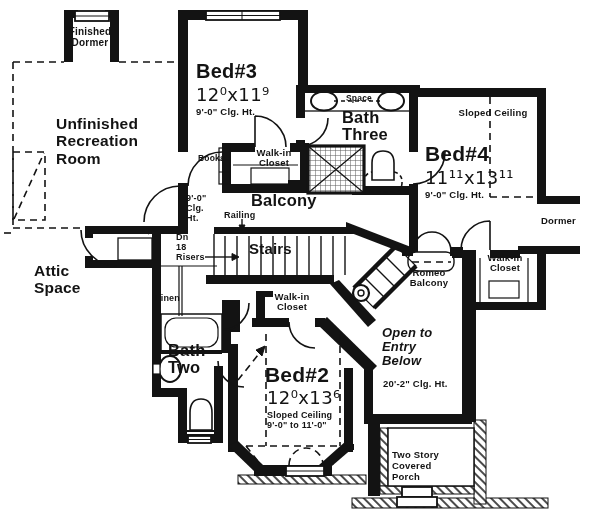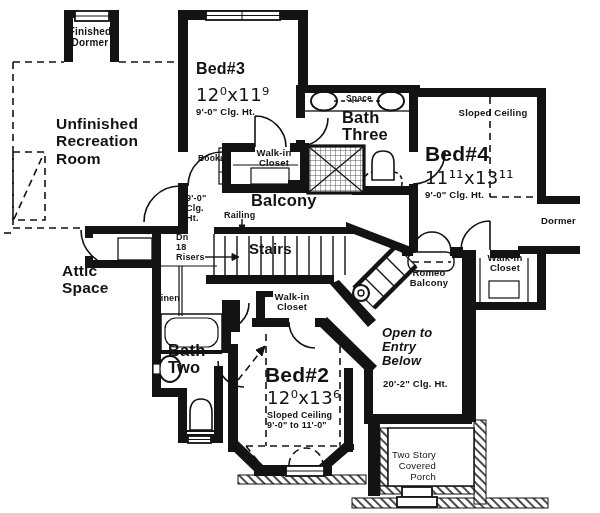--- a/index.html
+++ b/index.html
@@ -193,21 +193,21 @@
     <polygon points="265,346 256,350 262,356"></polygon>
   </g>
 </svg>
 
   <div class="lbl c" style="left:64px;top:26px;width:52px;font-size:10px;font-weight:600;">Finished
 Dormer</div>
   <div class="lbl b" style="left:56px;top:115px;font-size:15.5px;line-height:1.12;">Unfinished
 Recreation
 Room</div>
 
-  <div class="lbl b" style="left:196px;top:60px;font-size:16px;">Bed#3</div>
+  <div class="lbl b" style="left:196px;top:60px;font-size:20px;">Bed#3</div>
   <div class="lbl dim" style="left:196px;top:85px;font-size:18px;">12⁰x11⁹</div>
   <div class="lbl" style="left:196px;top:107px;font-size:9.5px;font-weight:600;">9'-0" Clg. Ht.</div>
 
   <div class="lbl c" style="left:342px;top:85px;width:34px;font-size:8.5px;font-weight:600;line-height:1.05;text-align:center;">Knee
 Space</div>
   <div class="lbl b" style="left:342px;top:109px;font-size:16.5px;line-height:1.05;">Bath
 Three</div>
 
   <div class="lbl c" style="left:455px;top:108px;width:76px;font-size:9.5px;font-weight:600;">Sloped Ceiling</div>
   <div class="lbl b" style="left:425px;top:142px;font-size:21px;">Bed#4</div>
@@ -222,21 +222,21 @@
   <div class="lbl b" style="left:251px;top:191px;font-size:16.5px;">Balcony</div>
   <div class="lbl" style="left:186px;top:193px;font-size:9px;font-weight:600;line-height:1.12;">9'-0"
 Clg.
 Ht.</div>
   <div class="lbl" style="left:224px;top:211px;font-size:9px;font-weight:600;">Railing</div>
   <div class="lbl" style="left:176px;top:233px;font-size:9px;font-weight:600;line-height:1.1;">Dn
 18
 Risers</div>
   <div class="lbl b" style="left:249px;top:241px;font-size:15px;text-align:right;">Stairs</div>
 
-  <div class="lbl b" style="left:34px;top:262px;font-size:15.5px;line-height:1.12;margin-left:28px;">Attic
+  <div class="lbl b" style="left:34px;top:262px;font-size:15.5px;line-height:1.12;">Attic
 Space</div>
   <div class="lbl c" style="left:402px;top:268px;width:54px;font-size:9.5px;font-weight:600;line-height:1.1;">Romeo
 Balcony</div>
   <div class="lbl c" style="left:478px;top:253px;width:54px;font-size:9.5px;font-weight:600;line-height:1.05;">Walk-In
 Closet</div>
 
   <div class="lbl" style="left:155px;top:294px;font-size:9px;font-weight:600;">Linen</div>
   <div class="lbl c" style="left:266px;top:292px;width:52px;font-size:9.5px;font-weight:600;line-height:1.05;">Walk-in
 Closet</div>
 
@@ -246,16 +246,16 @@
   <div class="lbl b" style="left:265px;top:363px;font-size:21px;">Bed#2</div>
   <div class="lbl dim" style="left:267px;top:388px;font-size:18px;">12⁰x13⁶</div>
   <div class="lbl" style="left:267px;top:410px;font-size:9px;font-weight:600;line-height:1.15;">Sloped Ceiling
 9'-0" to 11'-0"</div>
 
   <div class="lbl b" style="left:382px;top:326px;font-size:13px;line-height:1.08;font-style:italic;">Open to
 Entry
 Below</div>
   <div class="lbl" style="left:383px;top:379px;font-size:9.5px;font-weight:600;">20'-2" Clg. Ht.</div>
 
-  <div class="lbl" style="left:392px;top:449px;font-size:9.5px;font-weight:400;line-height:1.18;text-align:right;">Two Story
+  <div class="lbl" style="left:392px;top:449px;font-size:9.5px;font-weight:700;line-height:1.18;">Two Story
 Covered
 Porch</div>
 </div>
 
 </body></html>

